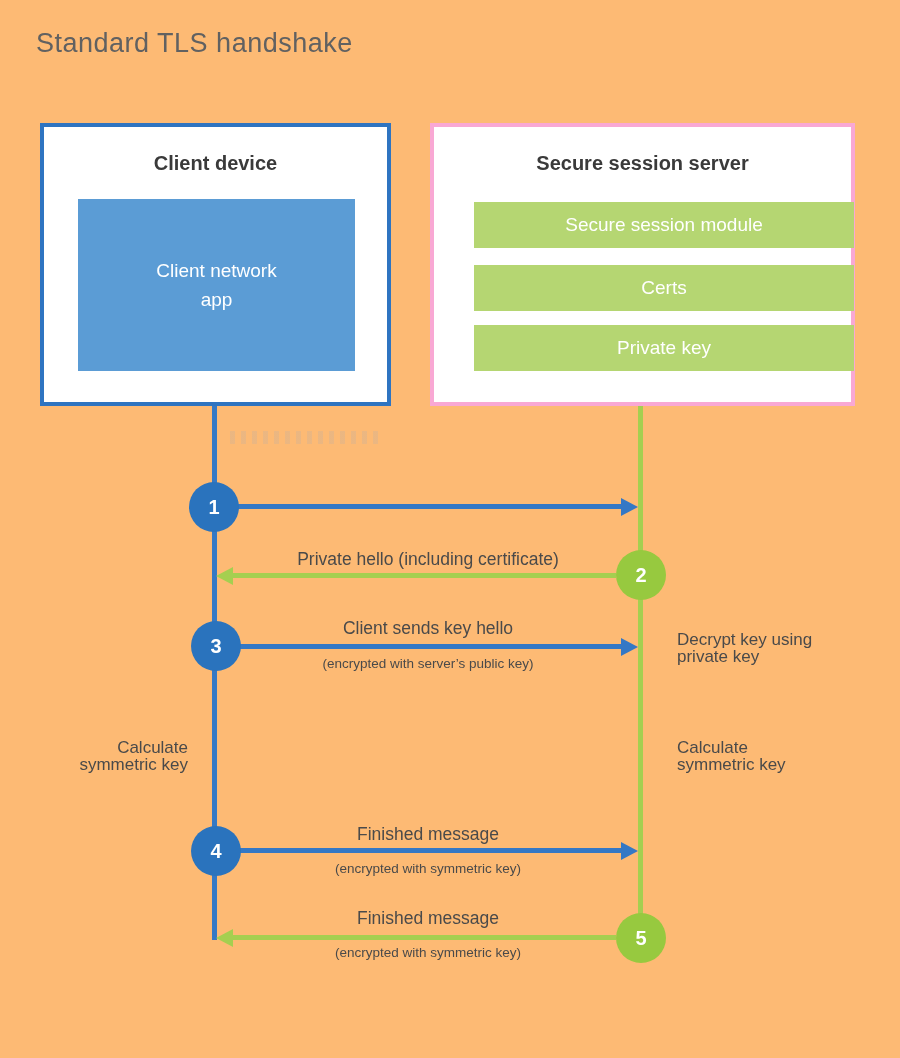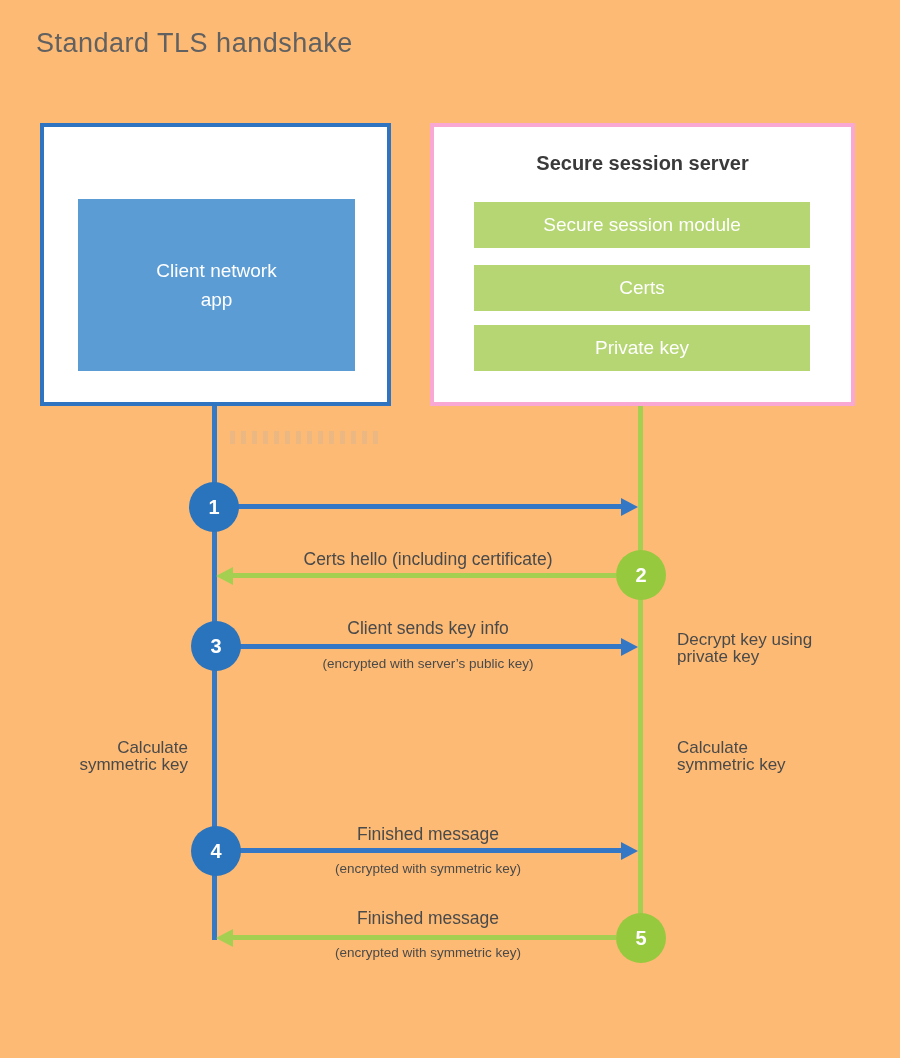--- a/index.html
+++ b/index.html
@@ -47,21 +47,21 @@
     display: flex; flex-direction: column;
     align-items: center; justify-content: center;
     color: #ffffff;
     font-size: 19px;
     line-height: 1.55;
     text-align: center;
   }
   .server-bar {
     position: absolute;
     left: 40px;
-    width: 336px; height: 46px;
+    width: 380px; height: 46px;
     background: #b5d672;
     display: flex; align-items: center; justify-content: center;
     color: #ffffff;
     font-size: 19px;
     text-align: center;
   }
   #server-bar-1 { top: 75px; }
   #server-bar-2 { top: 138px; }
   #server-bar-3 { top: 198px; }
 
@@ -152,20 +152,21 @@
   #note-right-calc  { left: 677px; width: 170px; top: 739px; text-align: left; }
 </style>
 </head>
 <body>
 
 <div id="canvas">
 
   <div id="page-title" class="abs">Standard TLS handshake</div>
 
   <div id="client-box" class="abs actor-box">
+    <div class="actor-title">Client device</div>
     <div id="client-app-box">
       <span>Client network</span>
       <span>app</span>
     </div>
   </div>
 
   <div id="server-box" class="abs actor-box">
     <div class="actor-title">Secure session server</div>
     <div id="server-bar-1" class="server-bar">Secure session module</div>
     <div id="server-bar-2" class="server-bar">Certs</div>
@@ -173,26 +174,26 @@
   </div>
 
   <div id="client-lifeline" class="lifeline"></div>
   <div id="server-lifeline" class="lifeline"></div>
   <div id="dashed-artifact" class="abs"></div>
 
   <div id="msg1-line" class="msg-line line-blue"></div>
   <div id="msg1-head" class="arrow-head head-right-blue"></div>
   <div id="badge-1" class="step-badge step-blue">1</div>
 
-  <div id="msg2-label" class="msg-label">Certs hello (including certificate)</div>
+  <div id="msg2-label" class="msg-label">Private hello (including certificate)</div>
   <div id="msg2-line" class="msg-line line-green"></div>
   <div id="msg2-head" class="arrow-head head-left-green"></div>
   <div id="badge-2" class="step-badge step-green">2</div>
 
-  <div id="msg3-label" class="msg-label">Client sends key info</div>
+  <div id="msg3-label" class="msg-label">Client sends key hello</div>
   <div id="msg3-line" class="msg-line line-blue"></div>
   <div id="msg3-head" class="arrow-head head-right-blue"></div>
   <div id="msg3-sub" class="msg-sub">(encrypted with server’s public key)</div>
   <div id="badge-3" class="step-badge step-blue">3</div>
 
   <div id="note-right-decrypt" class="side-note">
     <span>Decrypt key using</span>
     <span>private key</span>
   </div>
   <div id="note-left-calc" class="side-note">

